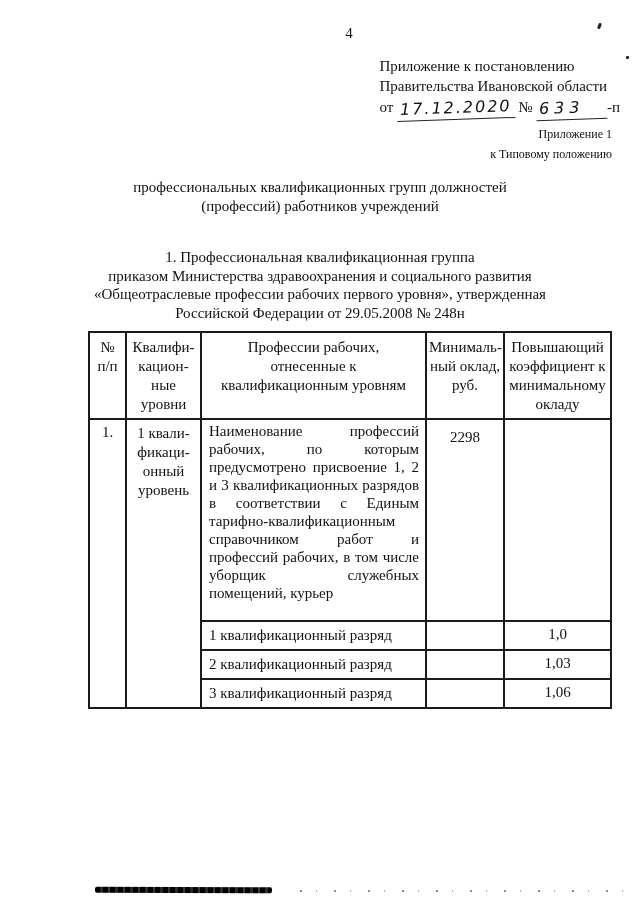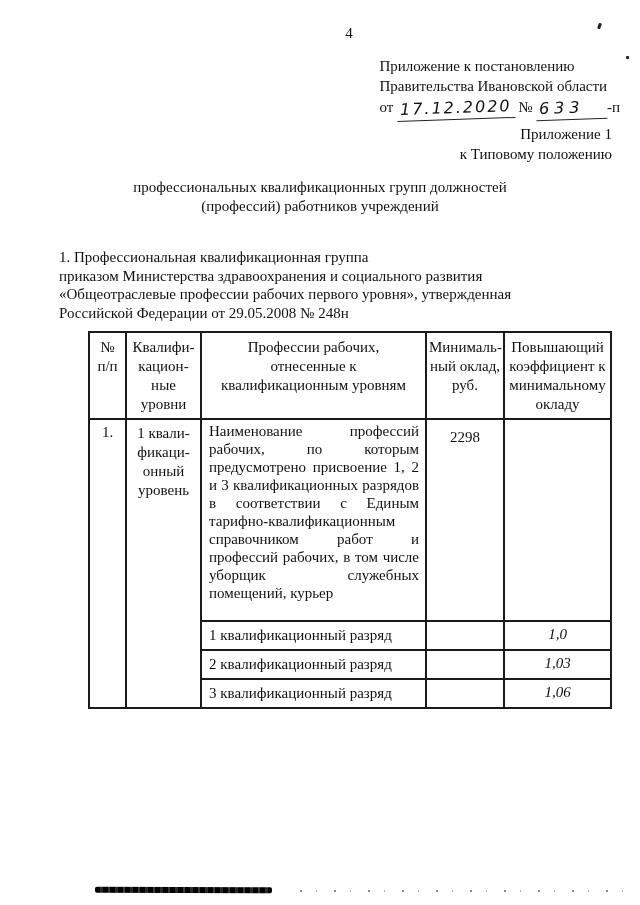--- a/index.html
+++ b/index.html
@@ -30,29 +30,29 @@
     font-style: italic;
     font-size: 16px;
     letter-spacing: 2px;
     border-bottom: 1.5px solid #222;
     padding: 0 3px 1px 3px;
     transform: rotate(-2deg) translateY(1px);
   }
   .handwritten.number { letter-spacing: 5px; padding-right: 22px; }
   .appendix-block {
     position: absolute; top: 125px; right: 28px;
-    text-align: right; font-size: 15px; line-height: 19.5px;
+    text-align: right; font-size: 12px; line-height: 19.5px;
   }
   .title-block {
     position: absolute; top: 178px; left: 59px; width: 522px;
     text-align: center; font-size: 15px; line-height: 18.5px;
   }
   .section-block {
     position: absolute; top: 248px; left: 59px; width: 522px;
-    font-size: 15px; line-height: 18.5px;
+    text-align: center; font-size: 15px; line-height: 18.5px;
   }
   table.doc-table {
     position: absolute; top: 331px; left: 88px;
     border-collapse: collapse; table-layout: fixed;
     width: 522px; font-size: 15px;
   }
   .doc-table td, .doc-table th {
     border: 2px solid #1b1b1b;
     font-weight: normal;
     vertical-align: top;
@@ -67,21 +67,21 @@
   .cell-num { padding-top: 4px; text-align: center; }
   .cell-level { padding-top: 4px; text-align: center; white-space: pre-line; line-height: 19px; margin-top: 12px; }
   .cell-desc {
     text-align: justify;
     line-height: 18px;
     padding: 2px 6px 18px 7px;
     height: 195px;
   }
   .cell-salary { padding-top: 9px; text-align: center; }
   .cell-sub-label { padding: 4px 4px 4px 7px; line-height: 19px; height: 27px; }
-  .cell-coeff { padding-top: 4px; text-align: center; font-style: italic; }
+  .cell-coeff { padding-top: 4px; text-align: center; }
   
   .speck { position: absolute; background: #222; border-radius: 1px; }
   .speck-1 { top: 23px; left: 598px; width: 3px; height: 6px; transform: rotate(20deg); }
   .speck-2 { top: 56px; left: 626px; width: 3px; height: 3px; }
   .smudge-bar {
     position: absolute; top: 887px; left: 95px; width: 177px; height: 6px;
     background: repeating-linear-gradient(90deg, #000 0 5px, #2a2a2a 5px 8px, #000 8px 13px, #3a3a3a 13px 15px);
     border-radius: 2px;
     transform: rotate(0.2deg);
   }

